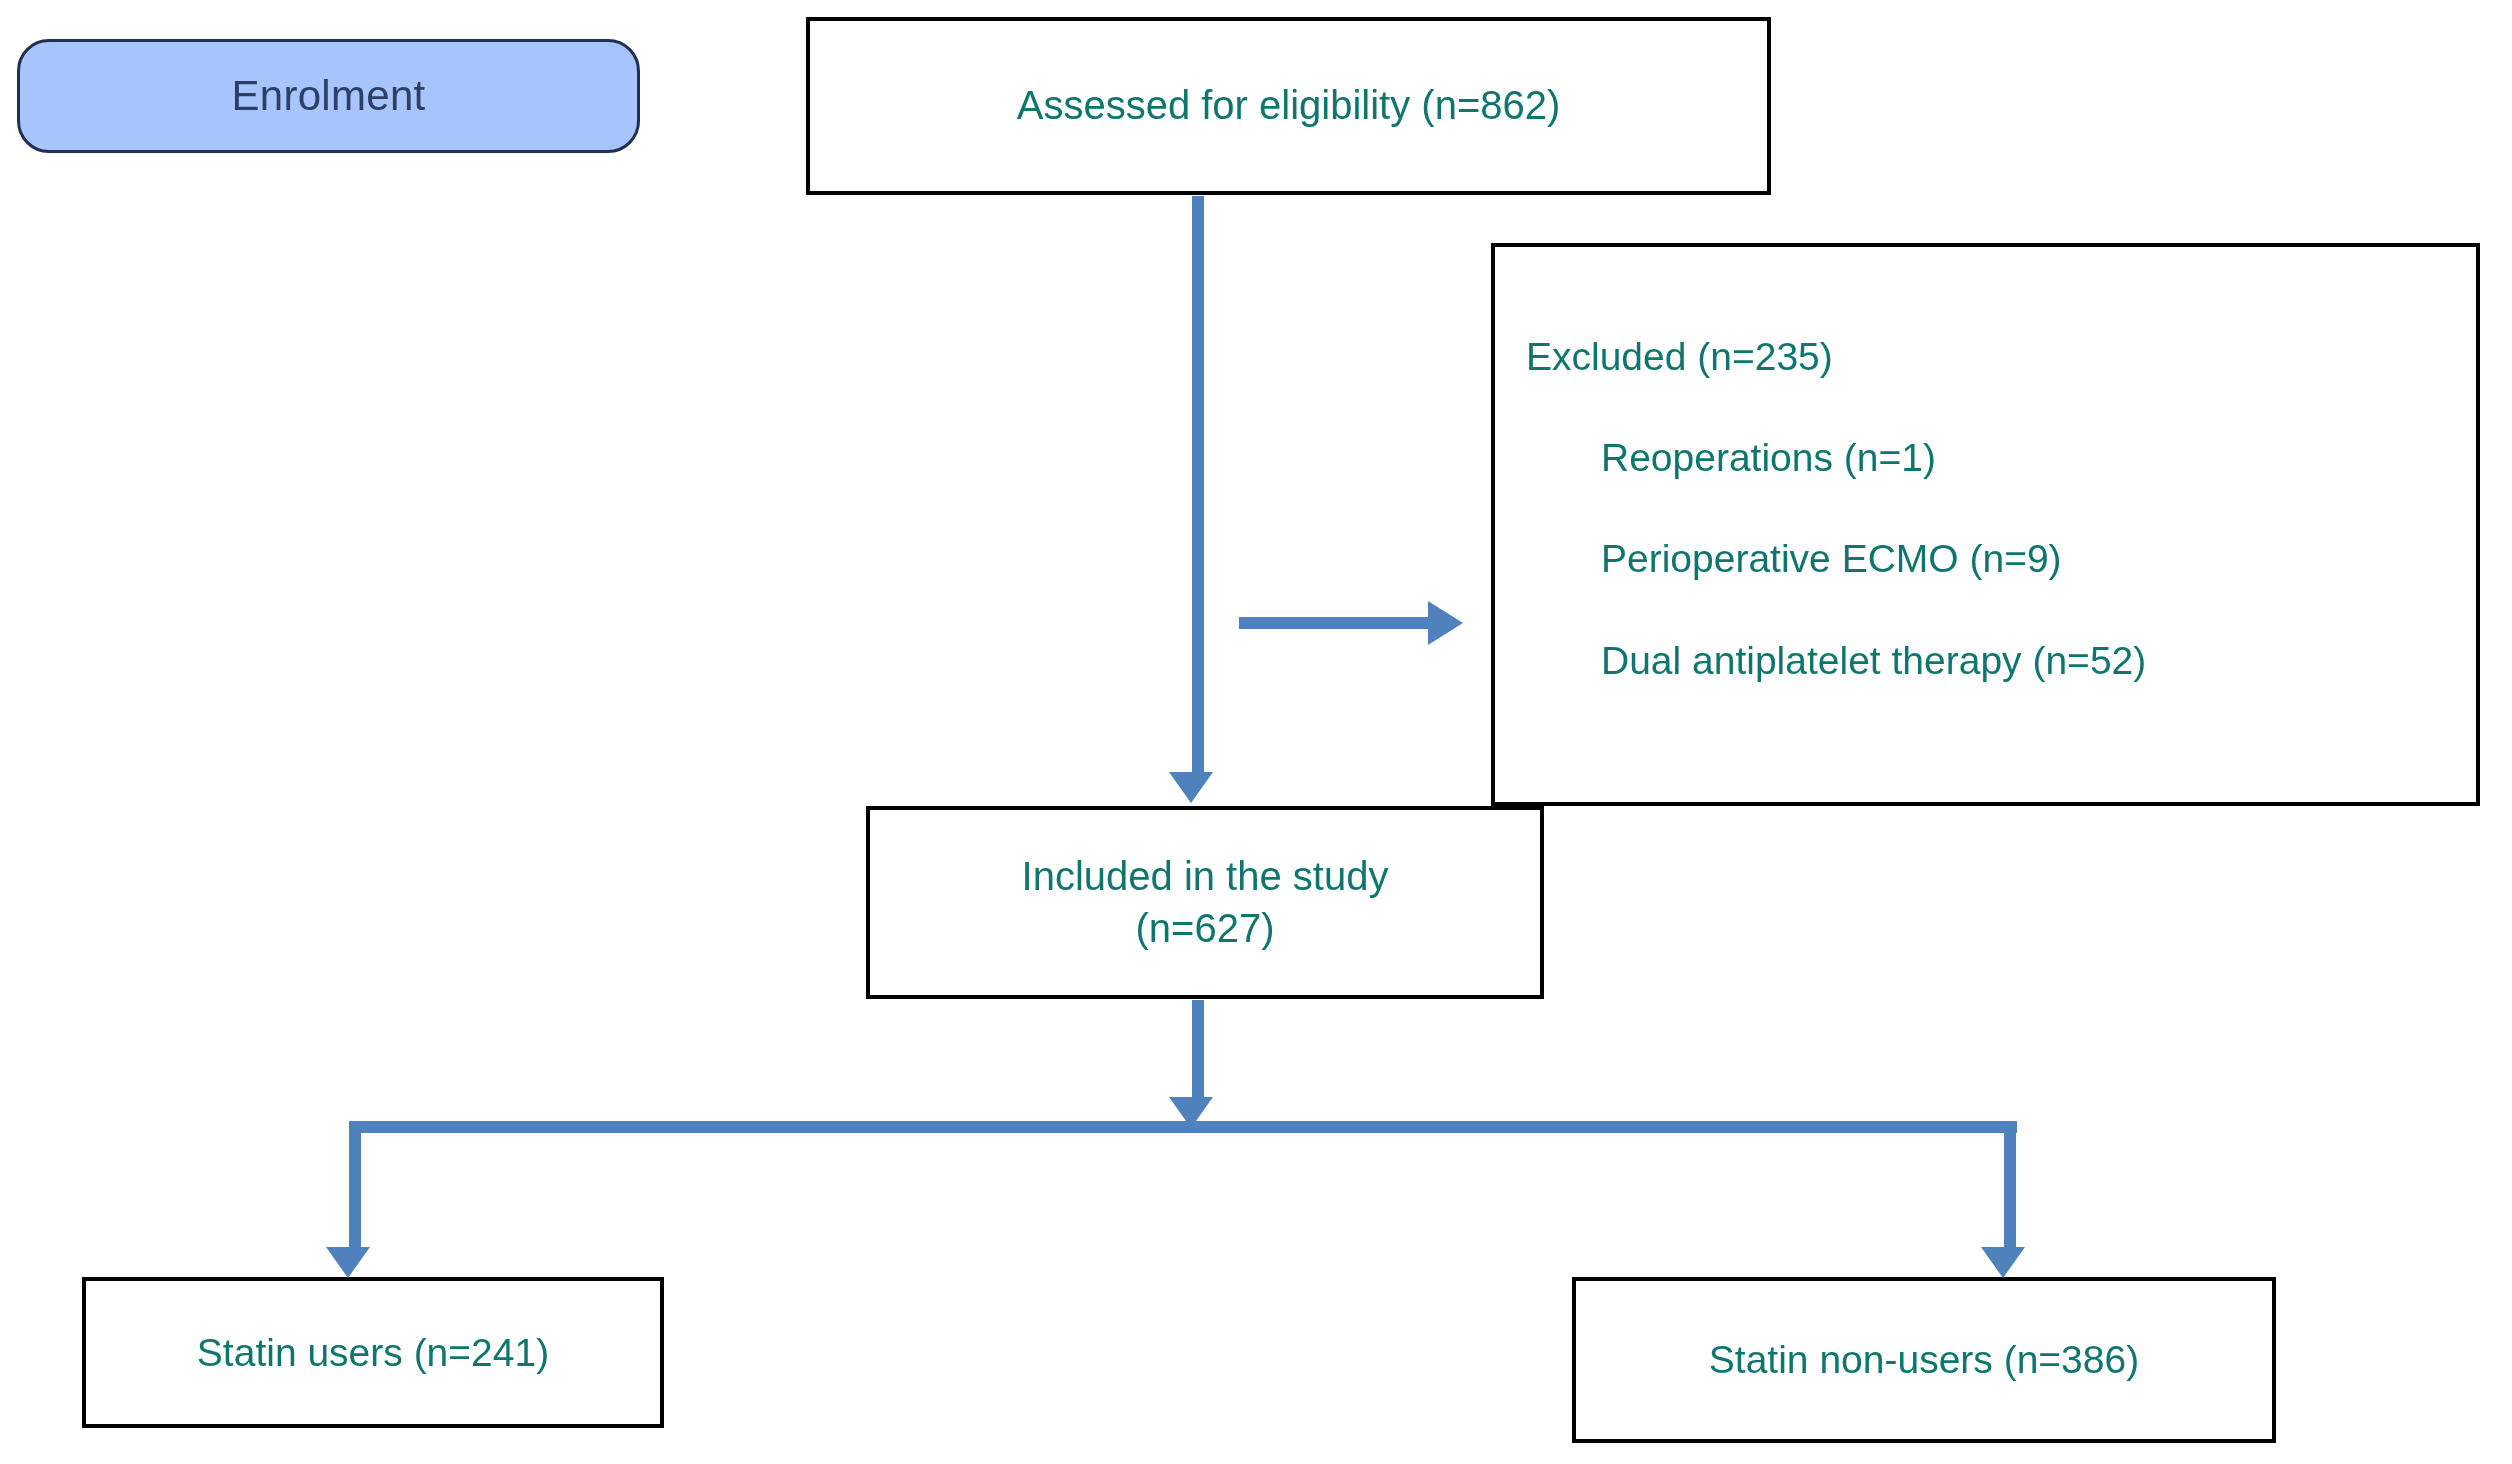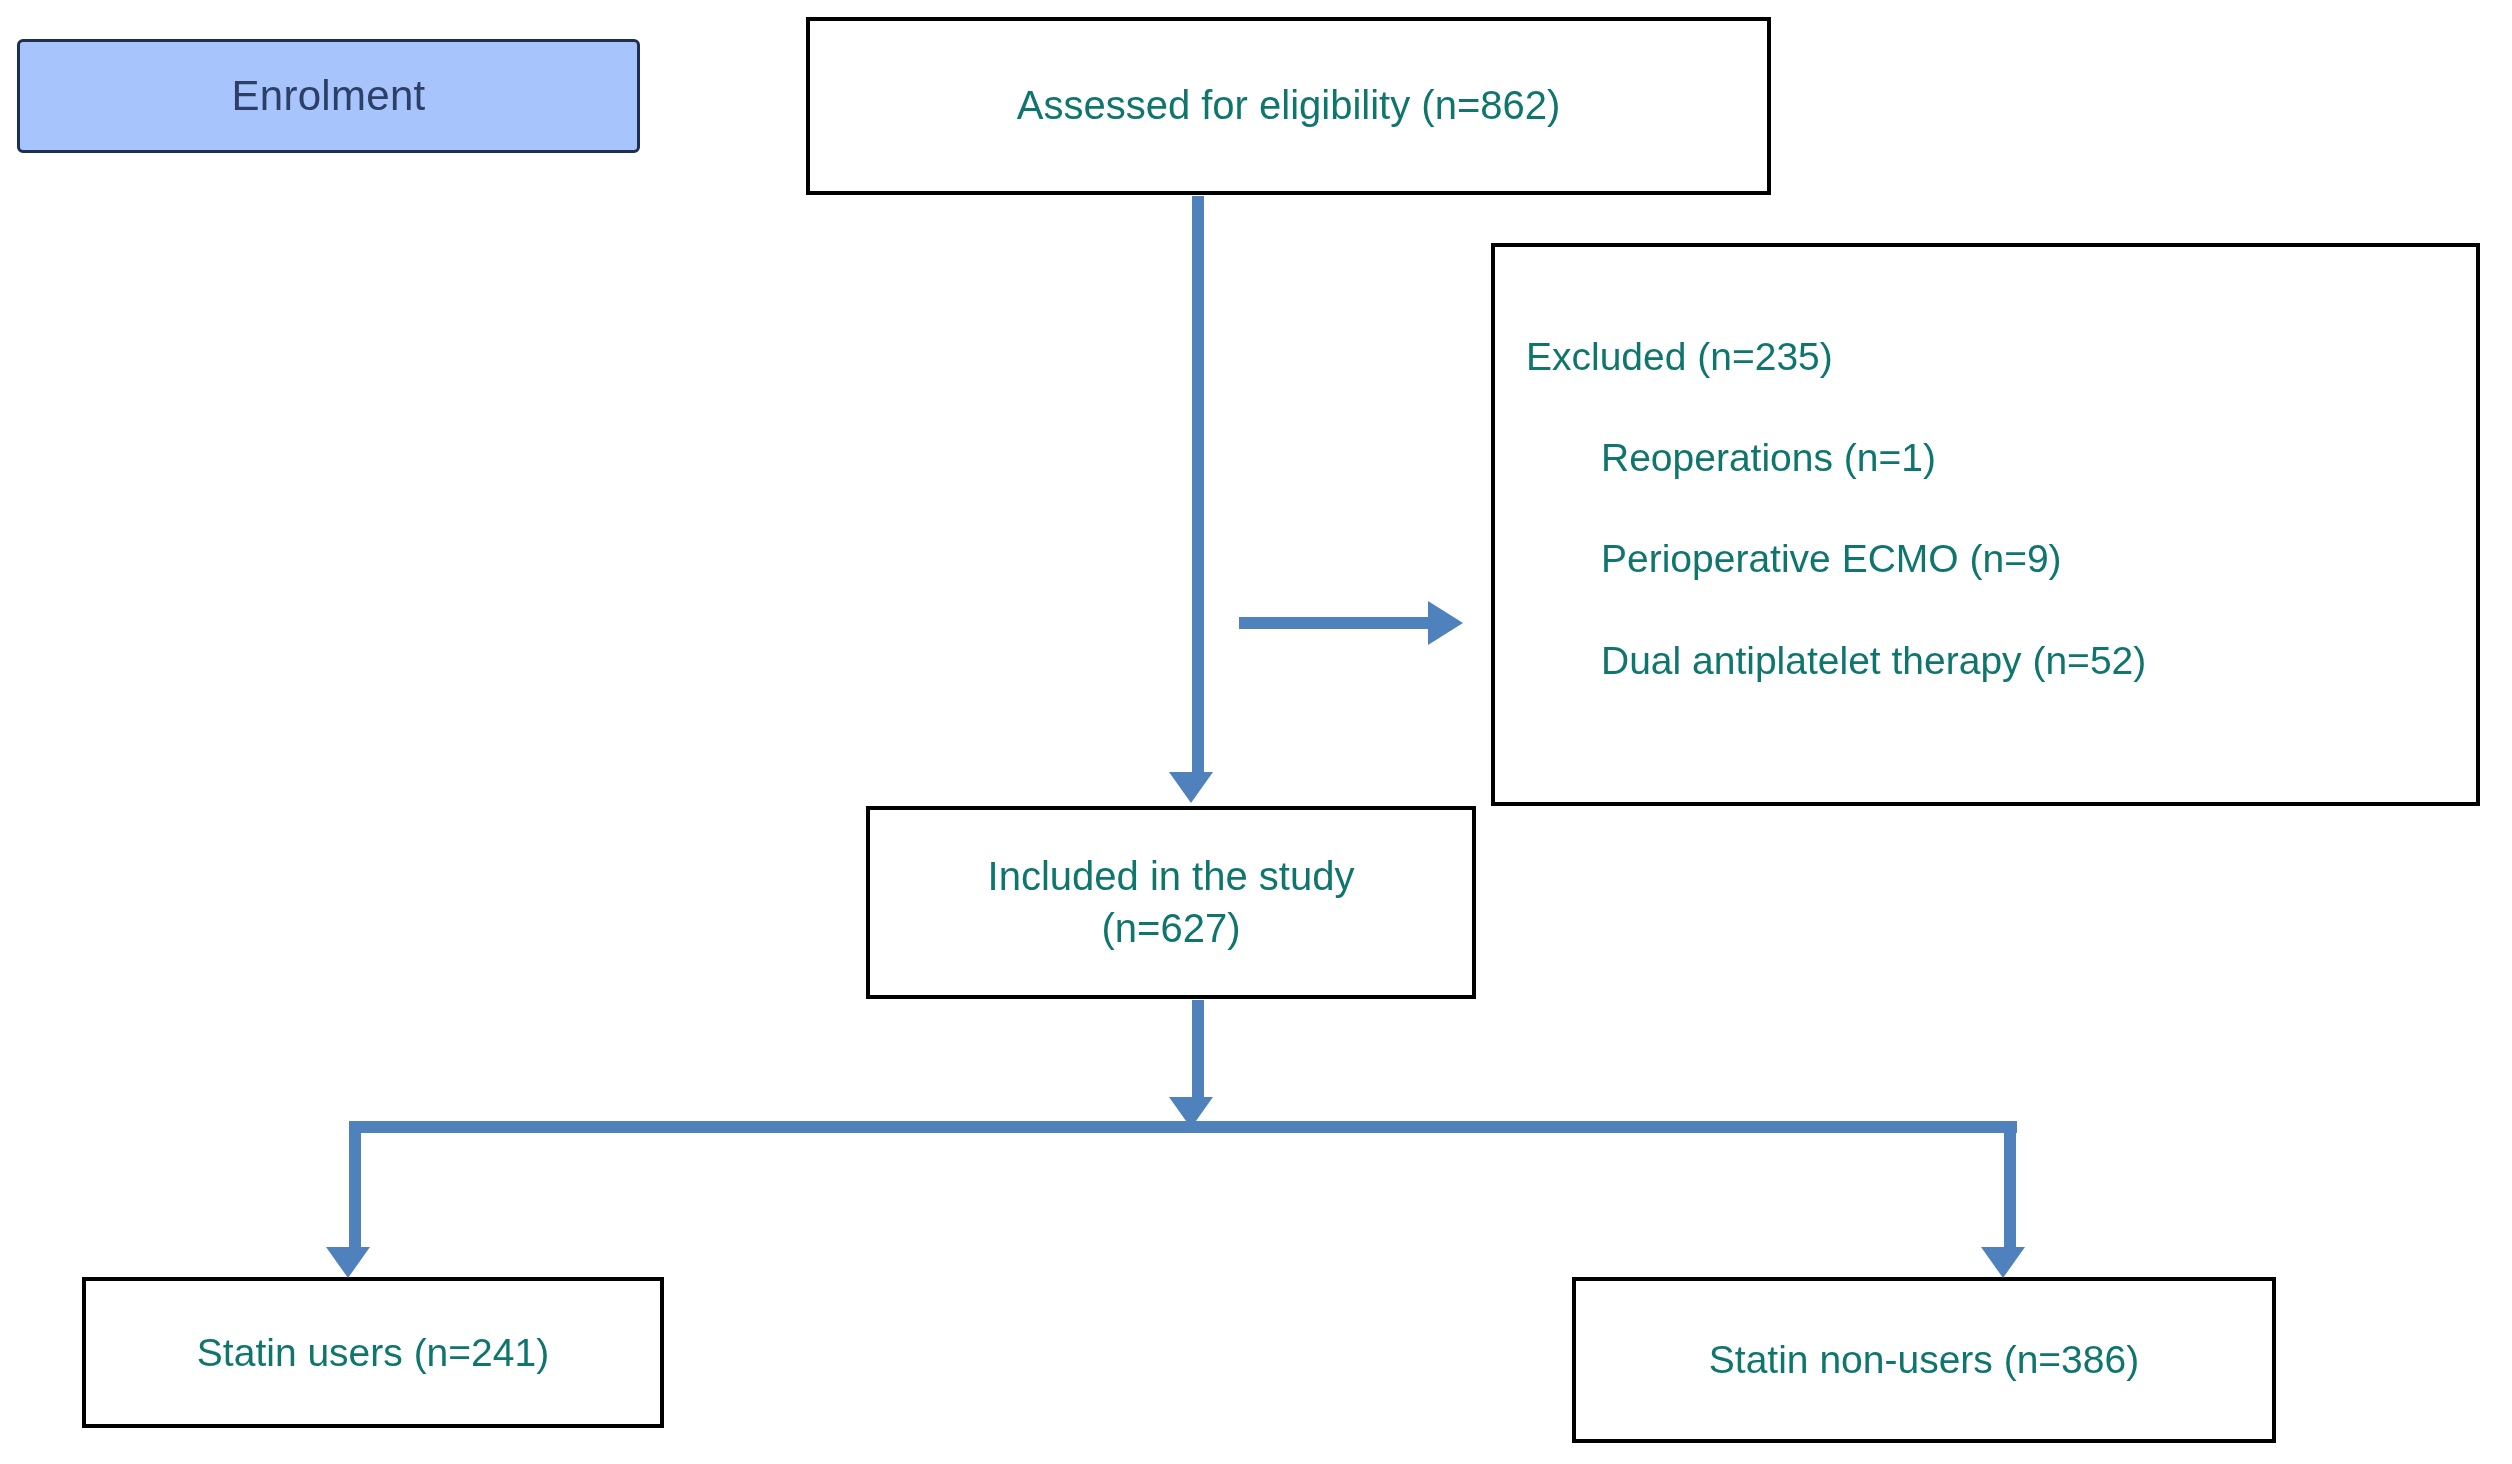--- a/index.html
+++ b/index.html
@@ -30,21 +30,21 @@
     line-height: 1.28;
     white-space: pre-line;
   }
 
   
   .pill {
     position: absolute;
     box-sizing: border-box;
     background: #a8c4fc;
     border: 3.4px solid #1f2f52;
-    border-radius: 6px;
+    border-radius: 32px;
     display: flex;
     align-items: center;
     justify-content: center;
     color: #2c3f66;
     letter-spacing: 0.3px;
   }
 
   
   #enrolment-pill {
     left: 17px;  top: 39px;
@@ -65,21 +65,21 @@
     padding: 34px 0 16px 31px;
     text-align: left;
     font-size: 39px;
     line-height: 1.30;
   }
   #node-excluded .ex-head { display: block; }
   #node-excluded .ex-item { display: block; padding-left: 75px; }
 
   #node-included {
     left: 866px; top: 806px;
-    width: 610px; height: 193px;
+    width: 678px; height: 193px;
     font-size: 40px;
   }
 
   #node-statin-users {
     left: 82px; top: 1277px;
     width: 582px; height: 151px;
     font-size: 39px;
   }
 
   #node-statin-nonusers {

